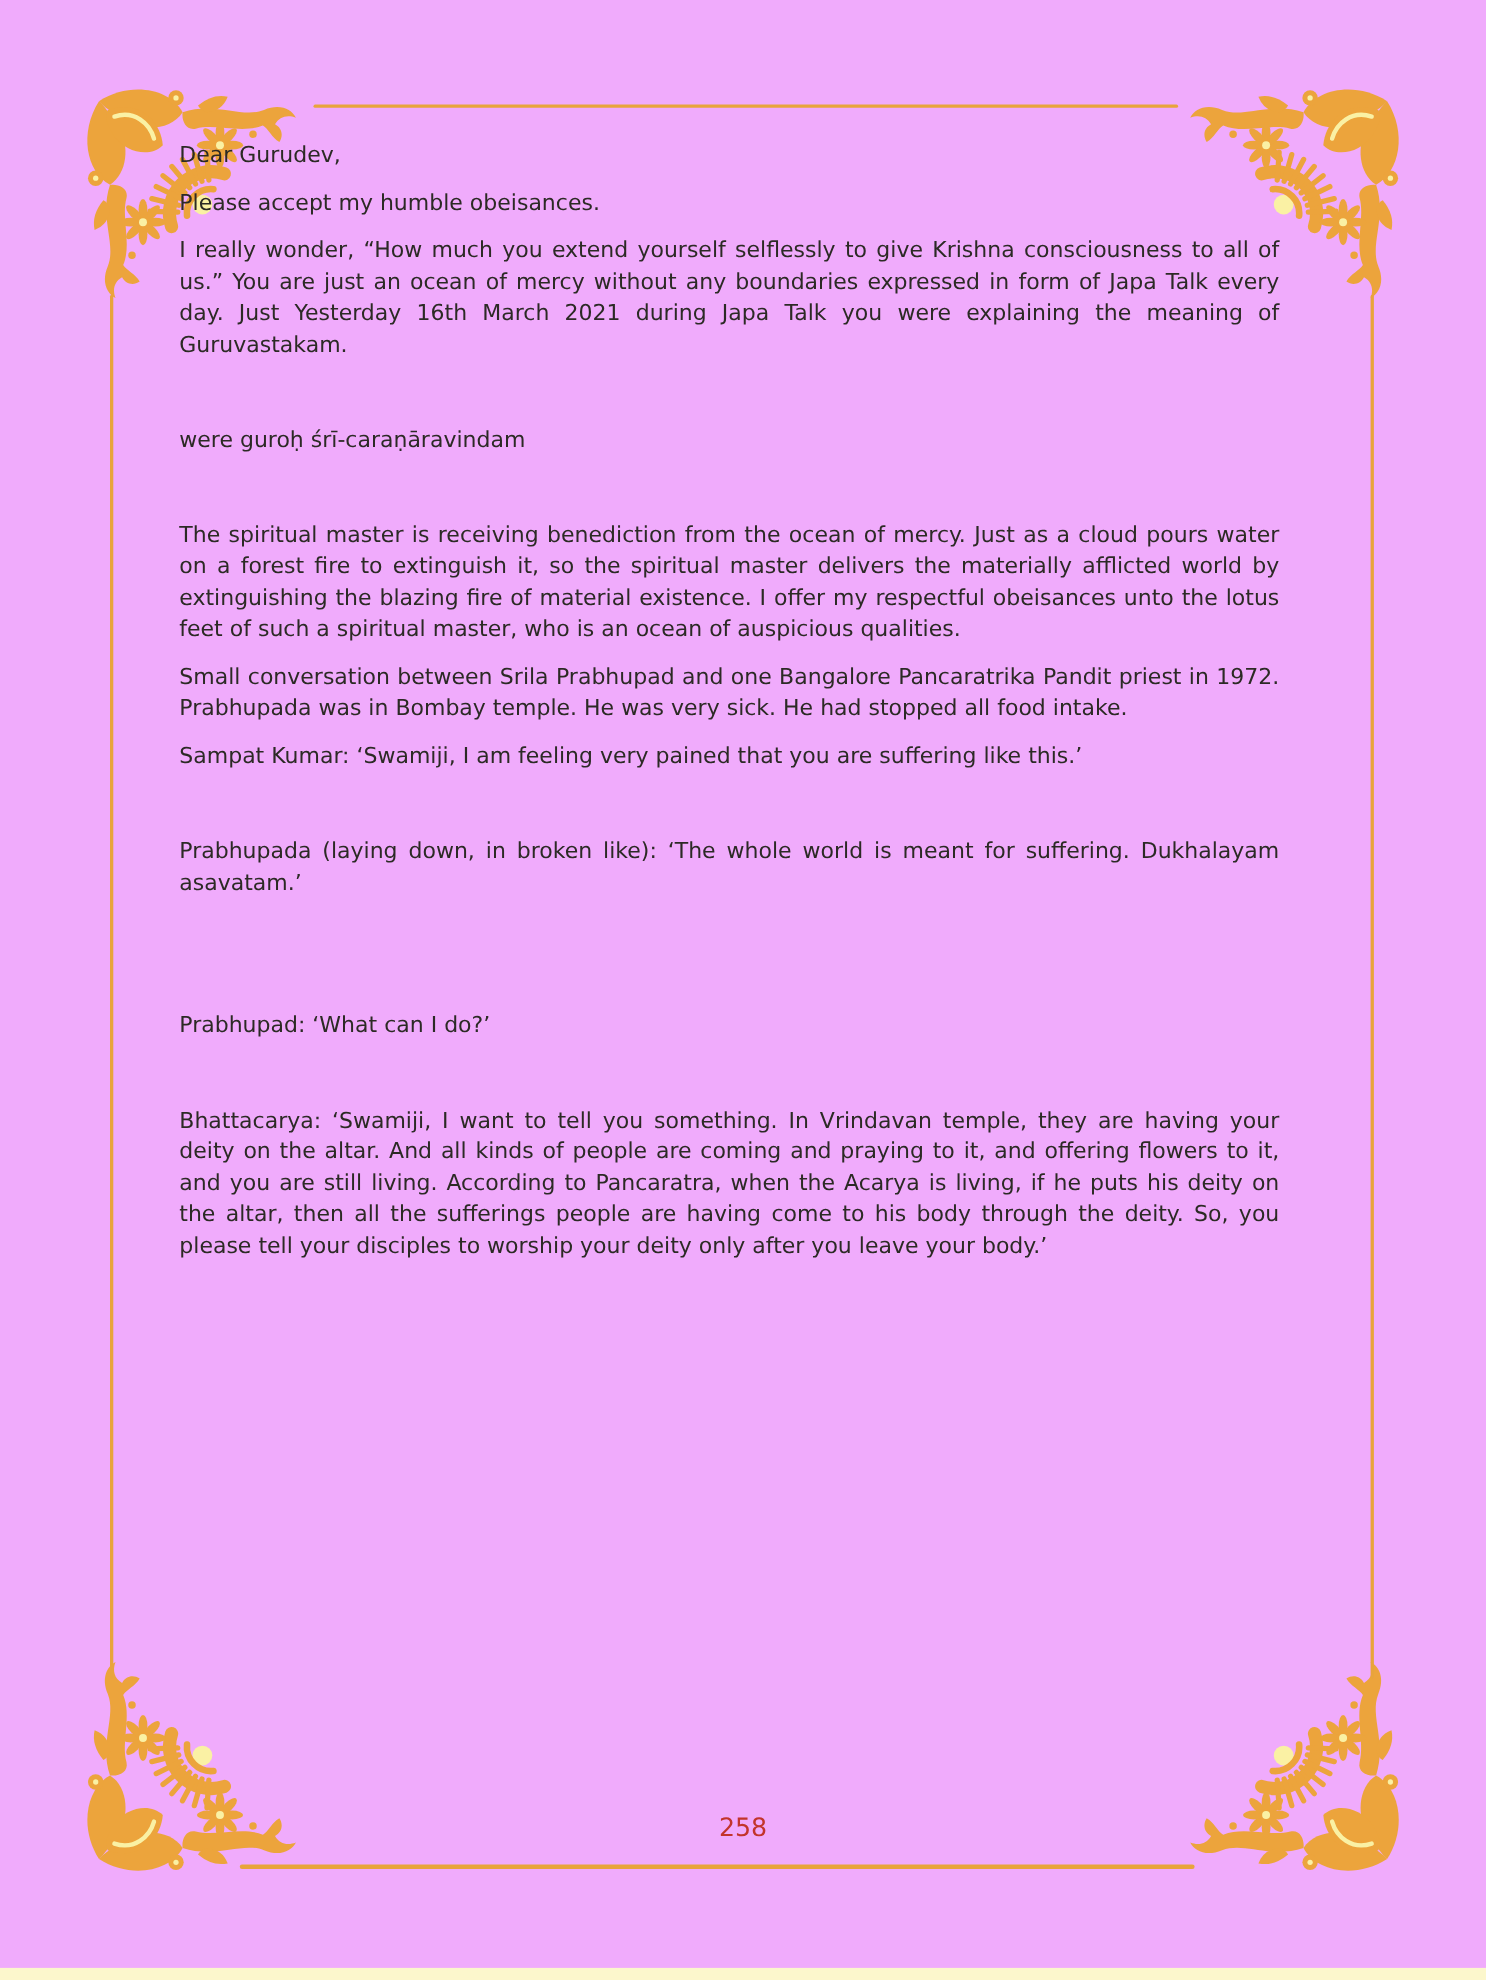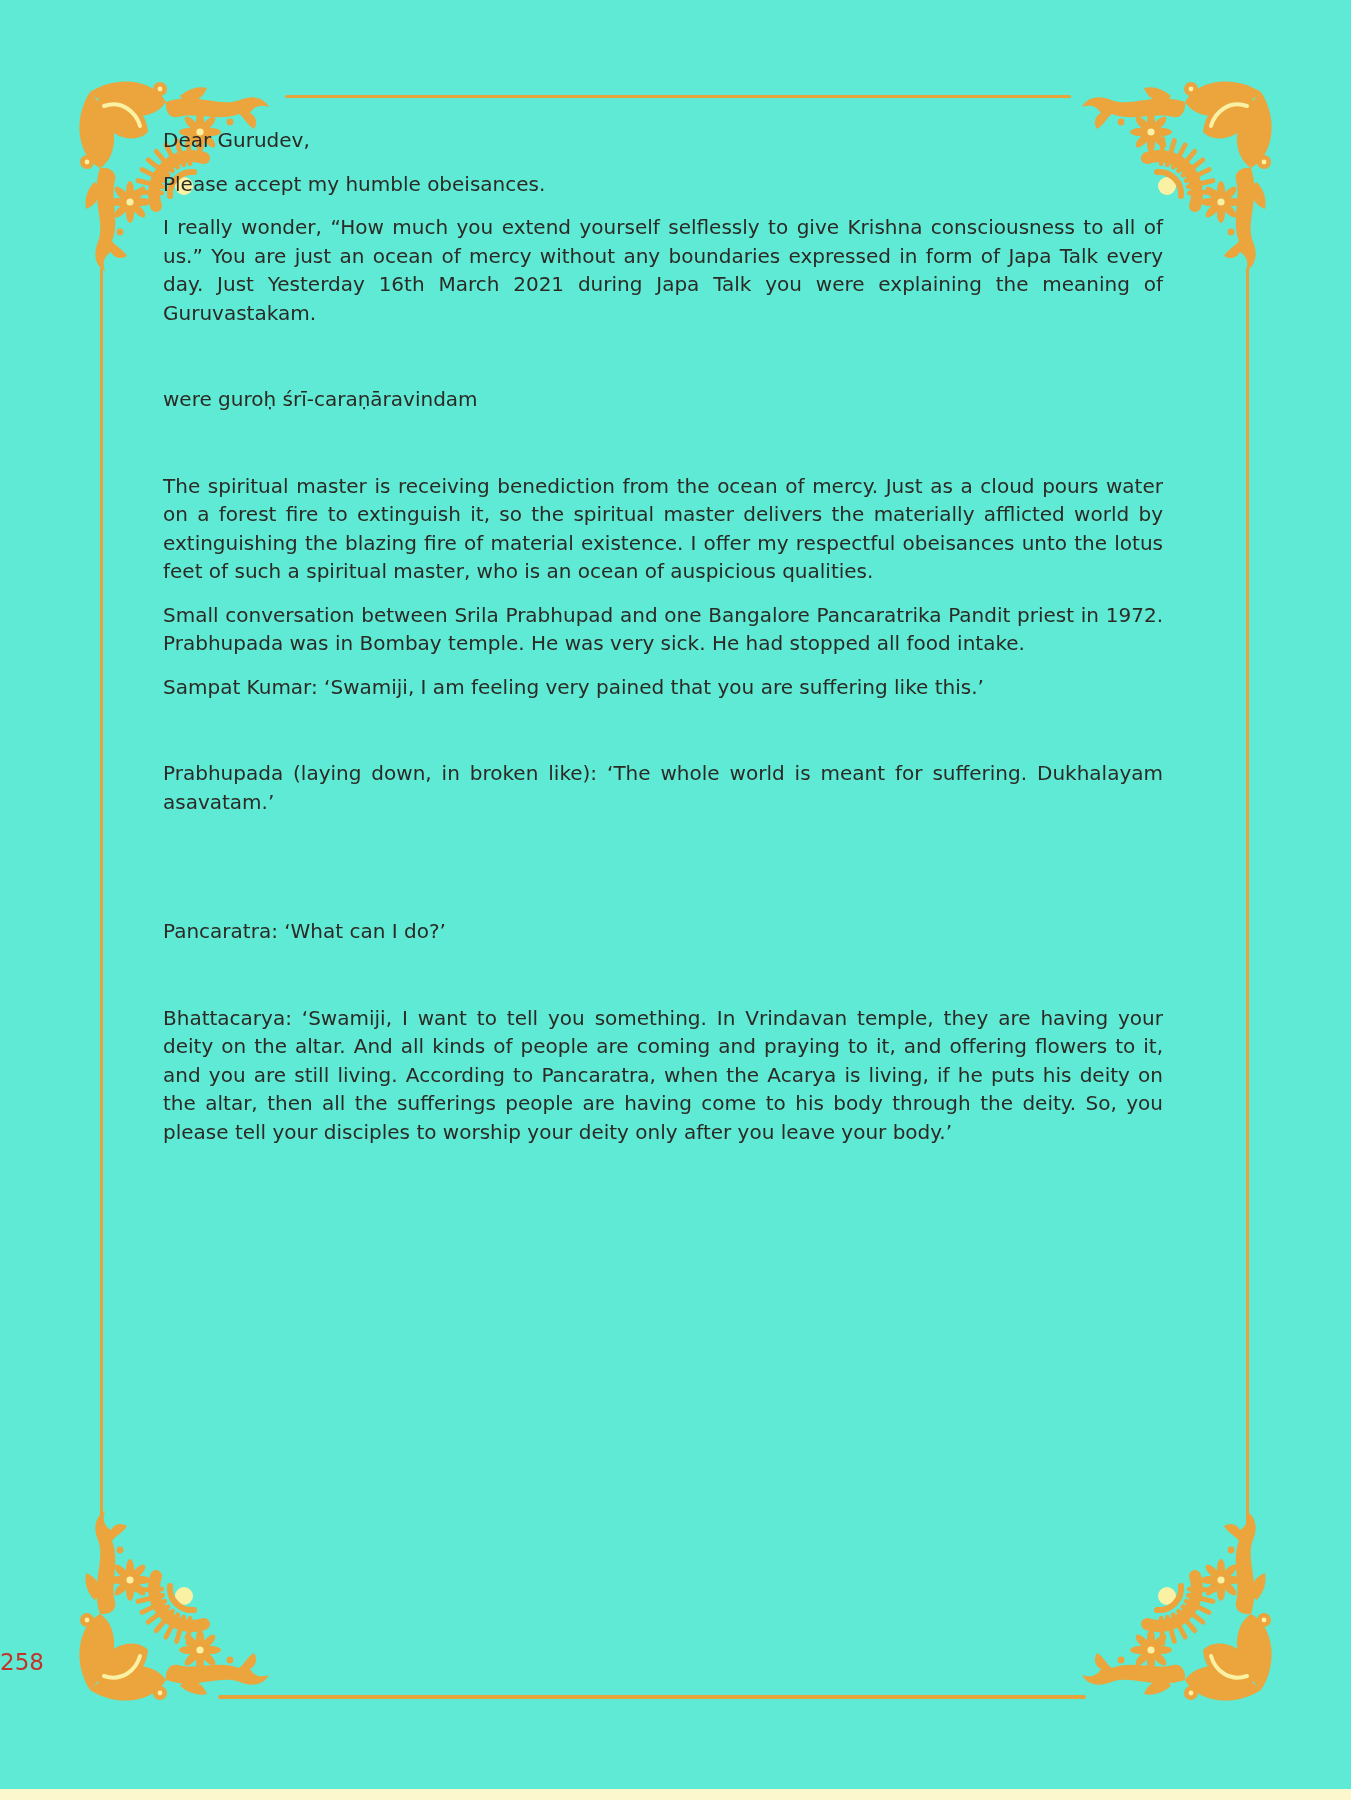--- a/index.html
+++ b/index.html
@@ -4,21 +4,21 @@
 <style>
   html, body { margin: 0; padding: 0; }
   body {
     width: 1351px; height: 1800px;
     background: #FAF1A4;
     font-family: "DejaVu Sans", "Liberation Sans", sans-serif;
   }
   .page {
     position: relative;
     width: 1351px; height: 1800px;
-    background: #5eead4;
+    background: #f0abfc;
     color: #2C2A25;
     overflow: hidden;
   }
   
   .hline, .vline { position: absolute; background: #E8A43C; border-radius: 2px; }
   .top-line    { left: 285px;  top: 95px;   width: 786px; height: 3px; }
   .bottom-line { left: 218px;  top: 1695px; width: 868px; height: 4px; }
   .left-line   { left: 100px;  top: 268px;  width: 3px;  height: 1258px; }
   .right-line  { left: 1246px; top: 268px;  width: 3px;  height: 1258px; }
   
@@ -33,20 +33,21 @@
     left: 163px; top: 126px; width: 1000px;
     font-size: 20px;
     line-height: 28.5px;
     text-align: justify;
   }
   .content p { margin: 0 0 15px 0; }
   .blank { height: 43px; }
   .page-number {
     position: absolute;
     left: 0; top: 1648px; width: 100%;
+    text-align: center;
     color: #C2342B;
     font-size: 23px;
     line-height: 28px;
   }
   .edge-strip {
     position: absolute; left: 0; bottom: 0;
     width: 100%; height: 11px;
     background: #FCF7CC;
   }
 </style>
@@ -134,21 +135,21 @@
     <div class="blank"></div>
 
     <p>The spiritual master is receiving benediction from the ocean of mercy. Just as a cloud pours water on a forest fire to extinguish it, so the spiritual master delivers the materially afflicted world by extinguishing the blazing fire of material existence. I offer my respectful obeisances unto the lotus feet of such a spiritual master, who is an ocean of auspicious qualities.</p>
     <p>Small conversation between Srila Prabhupad and one Bangalore Pancaratrika Pandit priest in 1972. Prabhupada was in Bombay temple. He was very sick. He had stopped all food intake.</p>
 
     <p>Sampat Kumar: ‘Swamiji, I am feeling very pained that you are suffering like this.’</p>
     <div class="blank"></div>
     <p>Prabhupada (laying down, in broken like): ‘The whole world is meant for suffering. Dukhalayam asavatam.’</p>
     <div class="blank"></div>
     <div class="blank"></div>
-    <p>Pancaratra: ‘What can I do?’</p>
+    <p>Prabhupad: ‘What can I do?’</p>
     <div class="blank"></div>
     <p>Bhattacarya: ‘Swamiji, I want to tell you something. In Vrindavan temple, they are having your deity on the altar. And all kinds of people are coming and praying to it, and offering flowers to it, and you are still living. According to Pancaratra, when the Acarya is living, if he puts his deity on the altar, then all the sufferings people are having come to his body through the deity. So, you please tell your disciples to worship your deity only after you leave your body.’</p>
   </main>
 
   <div class="page-number">258</div>
 
   <div class="edge-strip"></div>
 </div>
 
 </body></html>

